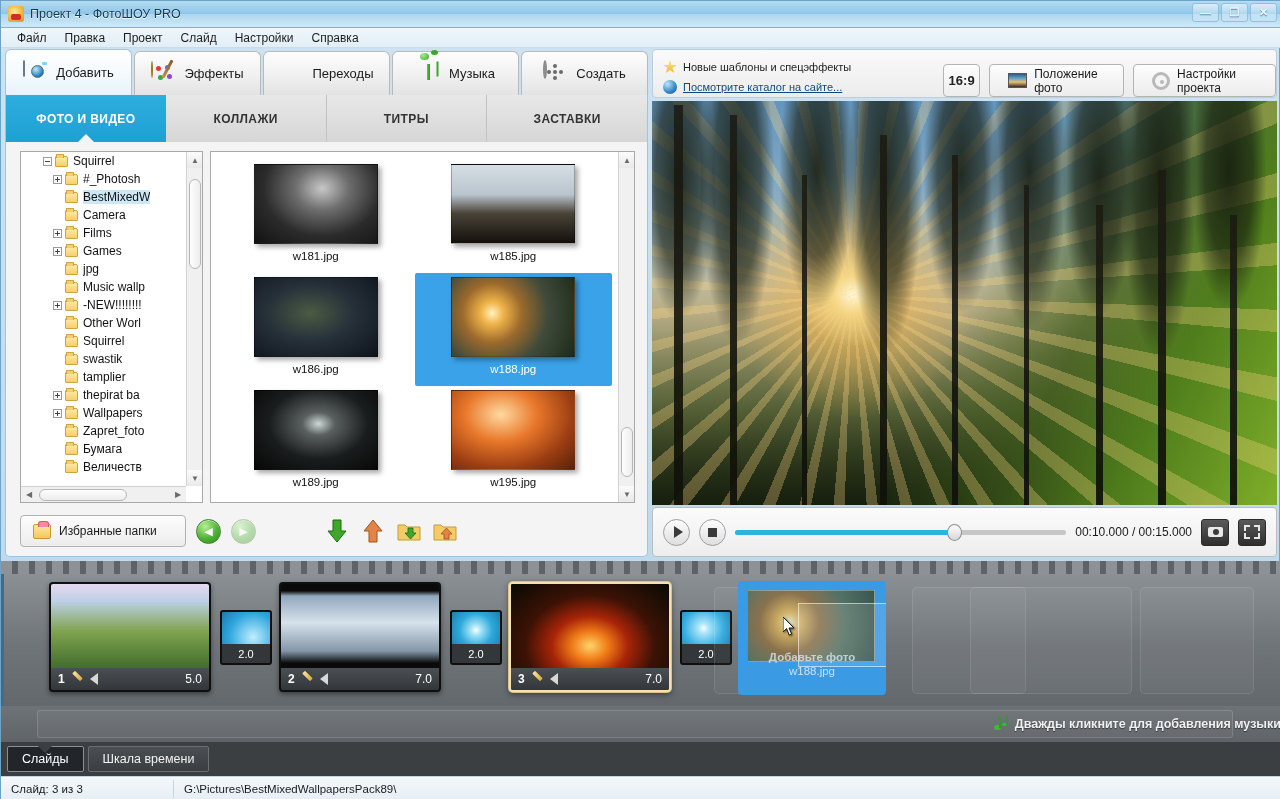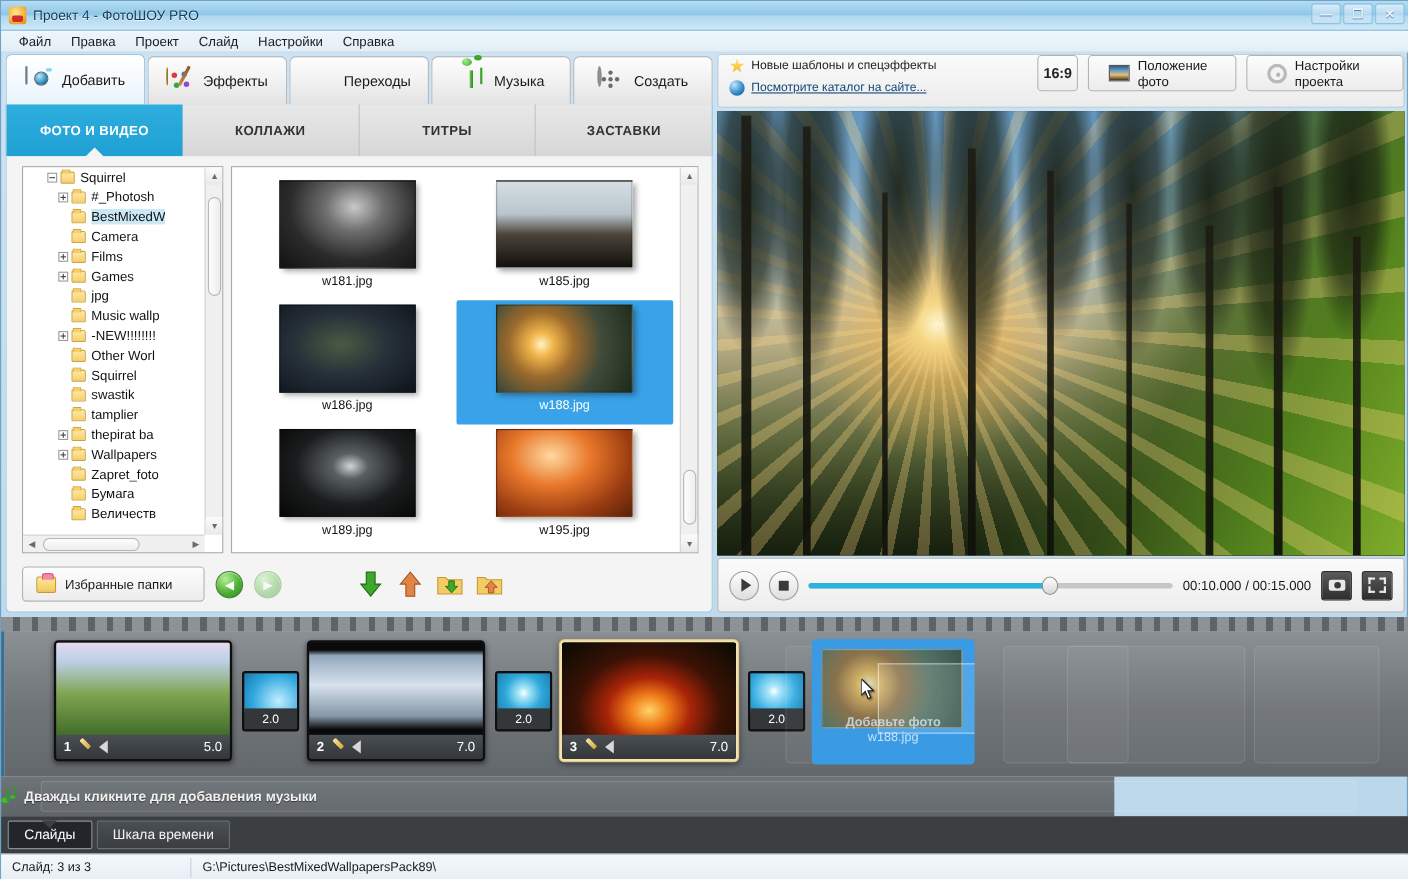--- a/index.html
+++ b/index.html
@@ -310,21 +310,21 @@
   }
 
   
   .right-pane {
     position:absolute; left:651px; top:48px; width:625px; height:508px;
   }
   .rp-top {
     position:absolute; left:0; top:0; width:625px; height:49px;
     background: linear-gradient(180deg,#fafafa,#ececec);
     border:1px solid #b9cfdd; border-radius:4px;
-    display:flex; align-items:flex-start;
+    display:flex; align-items:flex-end;
   }
   .promo { margin-left:10px; width:330px; }
   .promo-row { display:flex; align-items:center; gap:6px; height:20px; }
   .p-star {
     width:14px; height:14px; flex:none;
     background: linear-gradient(180deg,#ffe87a,#ecb71c);
     clip-path: polygon(50% 0%, 61% 35%, 98% 35%, 68% 57%, 79% 93%, 50% 71%, 21% 93%, 32% 57%, 2% 35%, 39% 35%);
   }
   .p-globe {
     width:14px; height:14px; border-radius:50%; flex:none;
@@ -524,23 +524,23 @@
   .art1 { background: linear-gradient(180deg,#e6d9ee 0%, #bcd0e6 20%, #7fa34f 55%, #3f6a2a 100%); }
   .art2 { background: linear-gradient(180deg,#0a0a0a 0%, #0a0a0a 8%, #93a8bd 14%, #d6e2ec 45%, #8496a8 78%, #0a0a0a 92%, #0a0a0a 100%); }
   .art3 { background: radial-gradient(ellipse at 50% 72%, #ffd36a 0%, #f07c18 16%, #a82408 34%, #3c1205 58%, #060a04 100%),
                       linear-gradient(180deg,#07120a,#020403); }
   .tr1 { background: radial-gradient(circle at 65% 70%, #bfeeff, #2fa6dd 60%, #1a79ad 100%); }
   .tr2 { background: radial-gradient(circle at 50% 50%, #ffffff 0%, #9fe3f7 18%, #2ea8da 55%, #1b7fae 100%); }
   .tr3 { background: radial-gradient(circle at 45% 45%, #ffffff 0%, #a8e5fa 16%, #34ace0 60%, #1c7cae 100%); }
 
   
   .music-strip {
-    position:absolute; left:0; top:705px; width:1012px; height:36px;
+    position:absolute; left:0; top:705px; width:1280px; height:36px;
     background: linear-gradient(180deg,#6e7377,#5f6468);
-    display:flex; align-items:center; justify-content:flex-start;
+    display:flex; align-items:center; justify-content:flex-end;
   }
   .music-box {
     position:absolute; left:36px; top:4px; width:1196px; height:28px;
     border:1px solid rgba(255,255,255,.14); border-radius:3px;
     background: rgba(255,255,255,.04);
   }
   .music-hint {
     position:relative; display:flex; align-items:center; gap:8px;
     color:#f0f0f0; font-size:12.5px; font-weight:bold;
     text-shadow:0 1px 1px rgba(0,0,0,.5);

